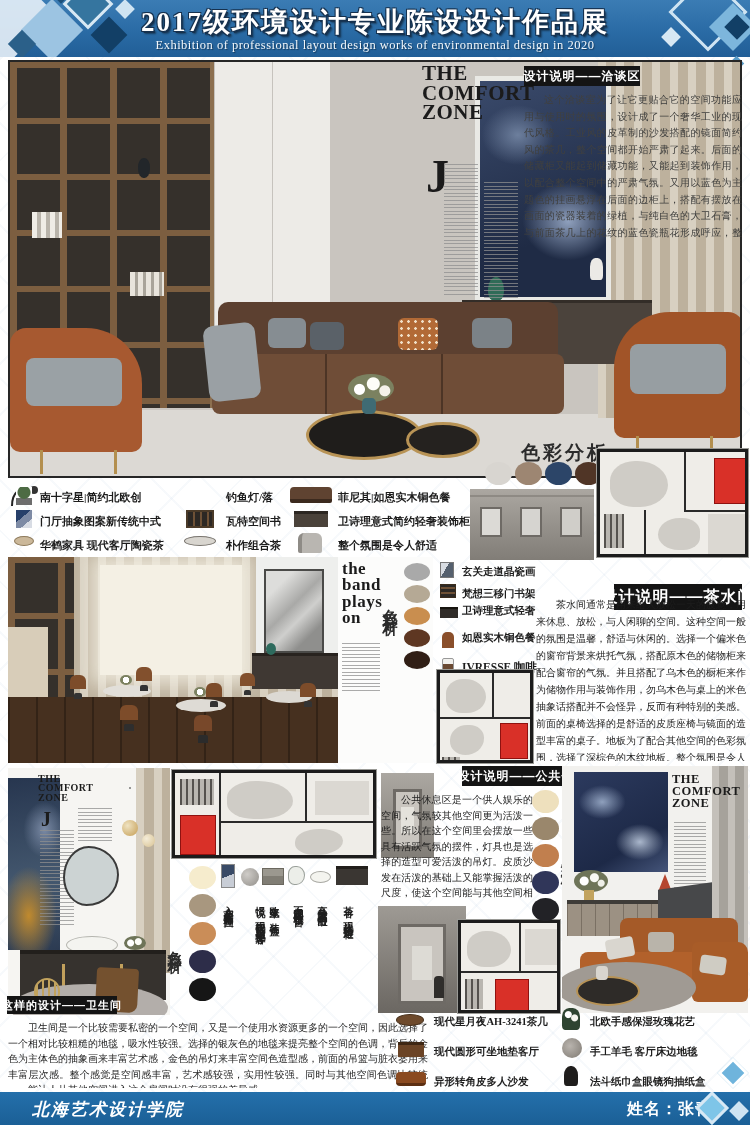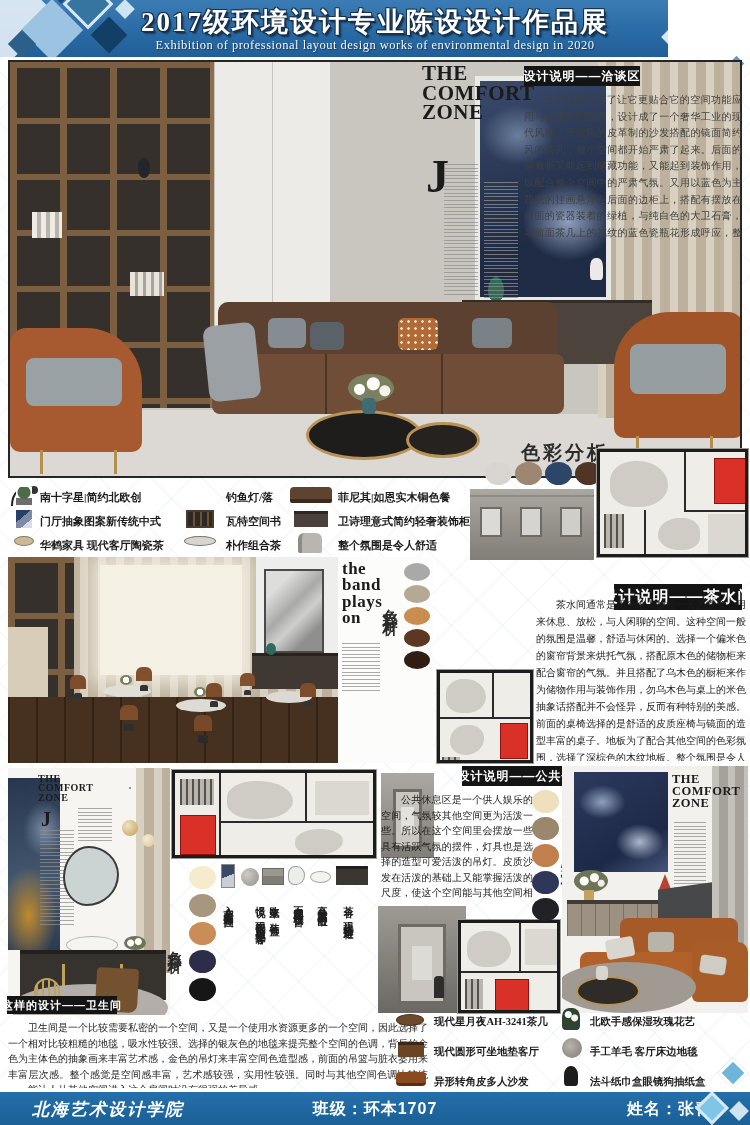--- a/index.html
+++ b/index.html
@@ -2,21 +2,21 @@
 <html lang="zh"><head>
 <meta charset="utf-8">
 <style>
   html,body{margin:0;padding:0;background:#e9e9e9;}
   .poster{position:relative;width:750px;height:1125px;margin:0 auto;background:#ffffff;
           font-family:"Liberation Sans",sans-serif;overflow:hidden;}
   .abs,.poster div,.poster span,.poster i,.poster p,.poster h1,.poster h2{position:absolute;box-sizing:border-box;margin:0;}
   i{display:block;font-style:normal;}
 
   
-  .hdr{left:0;top:0;width:668px;height:57px;background:linear-gradient(180deg,#3b7cb4 0%,#2a6ba5 55%,#215e97 100%);overflow:hidden;}
+  .hdr{left:0;top:0;width:750px;height:57px;background:linear-gradient(180deg,#3b7cb4 0%,#2a6ba5 55%,#215e97 100%);overflow:hidden;}
   .ftr{left:0;top:1092px;width:750px;height:33px;background:linear-gradient(180deg,#2470ab,#1b5f96);overflow:hidden;}
   .hdr-title{left:0;top:4px;width:750px;text-align:center;font-family:"Liberation Serif",serif;
              font-size:27px;font-weight:bold;color:#fff;letter-spacing:2px;
              text-shadow:1.5px 1.5px 0 #16314e,-1px 1px 0 #16314e,1px -1px 0 #16314e,-1px -1px 0 #16314e,2.5px 2.5px 2px rgba(0,0,0,.45);}
   .hdr-sub{left:0;top:38px;width:750px;text-align:center;font-family:"Liberation Serif",serif;
            font-size:12.5px;color:#f2f7fb;letter-spacing:.5px;text-shadow:1px 1px 1px rgba(0,0,0,.4);}
   .dia{transform:rotate(45deg);}
   .ftr-school{left:32px;top:6px;font-family:"Liberation Serif",serif;font-style:italic;font-weight:bold;font-size:17px;color:#fff;letter-spacing:2px;}
   .ftr-class{left:0;top:7px;width:750px;text-align:center;font-size:16px;font-weight:bold;color:#fff;letter-spacing:1px;}
   .ftr-name{right:38px;top:7px;font-size:16px;font-weight:bold;color:#fff;letter-spacing:1px;}
@@ -239,20 +239,32 @@
     </h2>
     <i class="print" style="left:4px;top:86px;width:38px;height:50px;"></i>
     <div class="vtext" style="left:42px;top:40px;font-size:15px;letter-spacing:4px;">色彩分析</div>
     <span class="sw" style="left: 66px; top: 6px; width: 26px; height: 18px; background: rgb(169, 169, 169);"></span>
     <span class="sw" style="left: 66px; top: 28px; width: 26px; height: 18px; background: rgb(181, 169, 149);"></span>
     <span class="sw" style="left: 66px; top: 50px; width: 26px; height: 18px; background: rgb(201, 142, 79);"></span>
     <span class="sw" style="left: 66px; top: 72px; width: 26px; height: 18px; background: rgb(94, 55, 34);"></span>
     <span class="sw" style="left: 66px; top: 94px; width: 26px; height: 18px; background: rgb(48, 30, 21);"></span>
   </div>
 
+  <div style="left:440px;top:560px;width:120px;height:120px;">
+    <i style="left:0;top:2px;width:14px;height:16px;background:linear-gradient(120deg,#d8dce2 40%,#55606e 40%);border:1px solid #777;"></i>
+    <span class="lbl2" style="left:22px;top:5px;width:98px;">玄关走道晶瓷画</span>
+    <i style="left:0;top:24px;width:16px;height:14px;background:repeating-linear-gradient(0deg,#2c2824 0 3px,#6e5136 3px 5px);border:1px solid #3a2d1e;"></i>
+    <span class="lbl2" style="left:22px;top:27px;width:98px;">梵想三移门书架</span>
+    <i style="left:0;top:47px;width:18px;height:11px;background:#2f2b28;border-top:2px solid #17140f;"></i>
+    <span class="lbl2" style="left:22px;top:44px;width:84px;">卫诗理意式轻奢</span>
+    <i style="left:2px;top:72px;width:12px;height:16px;background:#8a4f2b;border-radius:5px 5px 0 0;box-shadow:0 14px 0 -6px #3a3a3a;"></i>
+    <span class="lbl2" style="left:22px;top:71px;width:84px;">如恩实木铜色餐</span>
+    <i style="left:2px;top:98px;width:12px;height:14px;background:linear-gradient(#f2f1ee 40%,#6b4a33 40%);border:1px solid #999;border-radius:2px;"></i>
+    <span class="lbl2" style="left:22px;top:100px;width:98px;font-family:'Liberation Serif',serif;font-size:11.5px;">IVRESSE 咖啡</span>
+  </div>
 
   <div class="plan" style="left:437px;top:670px;width:96px;height:93px;">
     <i class="rug" style="left:6px;top:6px;width:40px;height:34px;"></i>
     <i class="wv" style="left:52px;top:0;height:44px;"></i>
     <i class="wh" style="left:0;top:44px;width:96px;"></i>
     <i class="rug" style="left:10px;top:52px;width:34px;height:30px;border-radius:50% 42% 55% 45%;"></i>
     <i class="pred" style="left:60px;top:50px;width:28px;height:36px;"></i>
     <i class="hatch" style="left:2px;top:84px;width:18px;height:7px;"></i>
   </div>
 
@@ -388,20 +400,19 @@
        background:radial-gradient(circle at 35% 30%,#fff 3px,transparent 4px),radial-gradient(circle at 70% 45%,#f4f4ee 3px,transparent 4px),#2e4431;border-radius:40% 40% 20% 20%;"></i>
     <span class="lbl2" style="left:198px;top:9px;width:150px;">北欧手感保湿玫瑰花艺</span>
     <i style="left:170px;top:32px;width:20px;height:20px;background:radial-gradient(circle at 40% 40%,#b9b4ae,#7e7972);border-radius:50%;"></i>
     <span class="lbl2" style="left:198px;top:39px;width:150px;">手工羊毛 客厅床边地毯</span>
     <i style="left:172px;top:60px;width:14px;height:20px;background:#1f1d1c;border-radius:45% 45% 20% 20%;"></i>
     <span class="lbl2" style="left:198px;top:69px;width:150px;">法斗纸巾盒眼镜狗抽纸盒</span>
   </div>
 
   <div class="ftr">
     <div class="ftr-school">北海艺术设计学院</div>
-    <div class="ftr-class">班级：环本1707</div>
     <div class="ftr-name">姓名：张青</div>
     <i class="dia" style="left:700px;top:4px;width:24px;height:24px;background:#7ec5e8;border:3px solid #d7e8f4;"></i>
     <i class="dia" style="left:732px;top:12px;width:14px;height:14px;background:#cfe4f2;"></i>
   </div>
   <i class="dia" style="left:722px;top:1062px;width:22px;height:22px;background:#6fb4dc;border:3px solid #fff;"></i>
 
 </div>
 
 </body></html>

